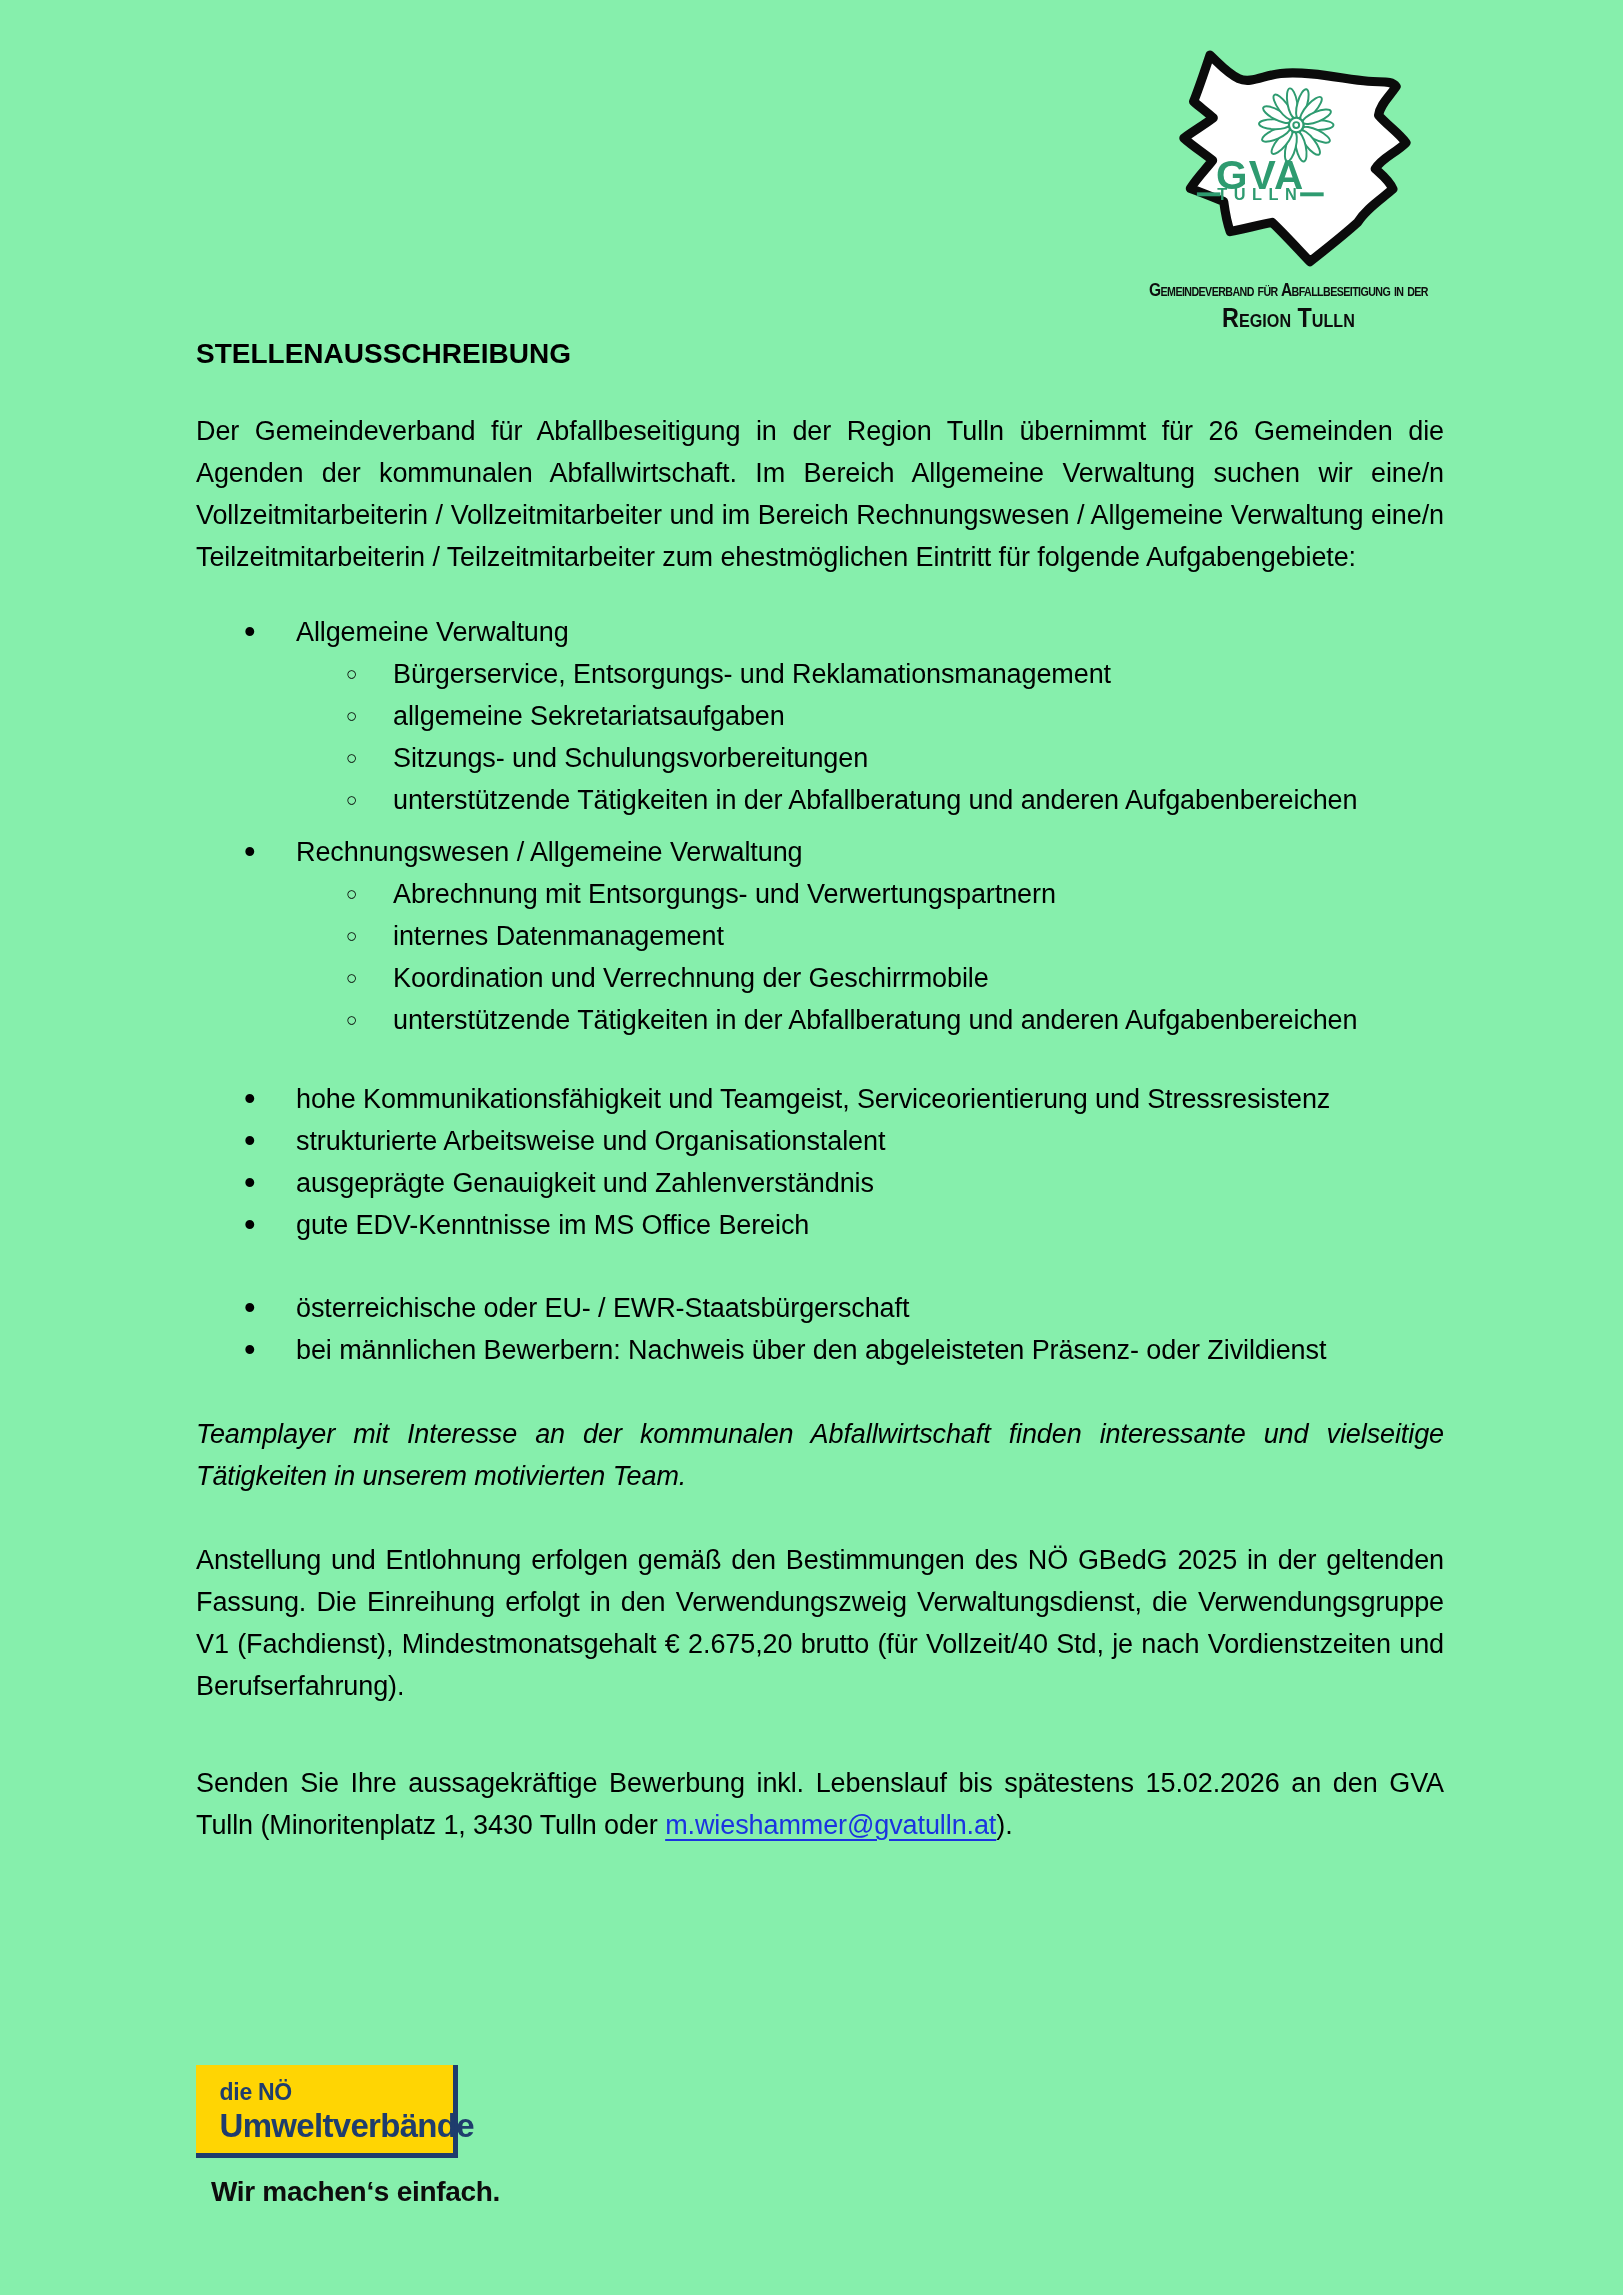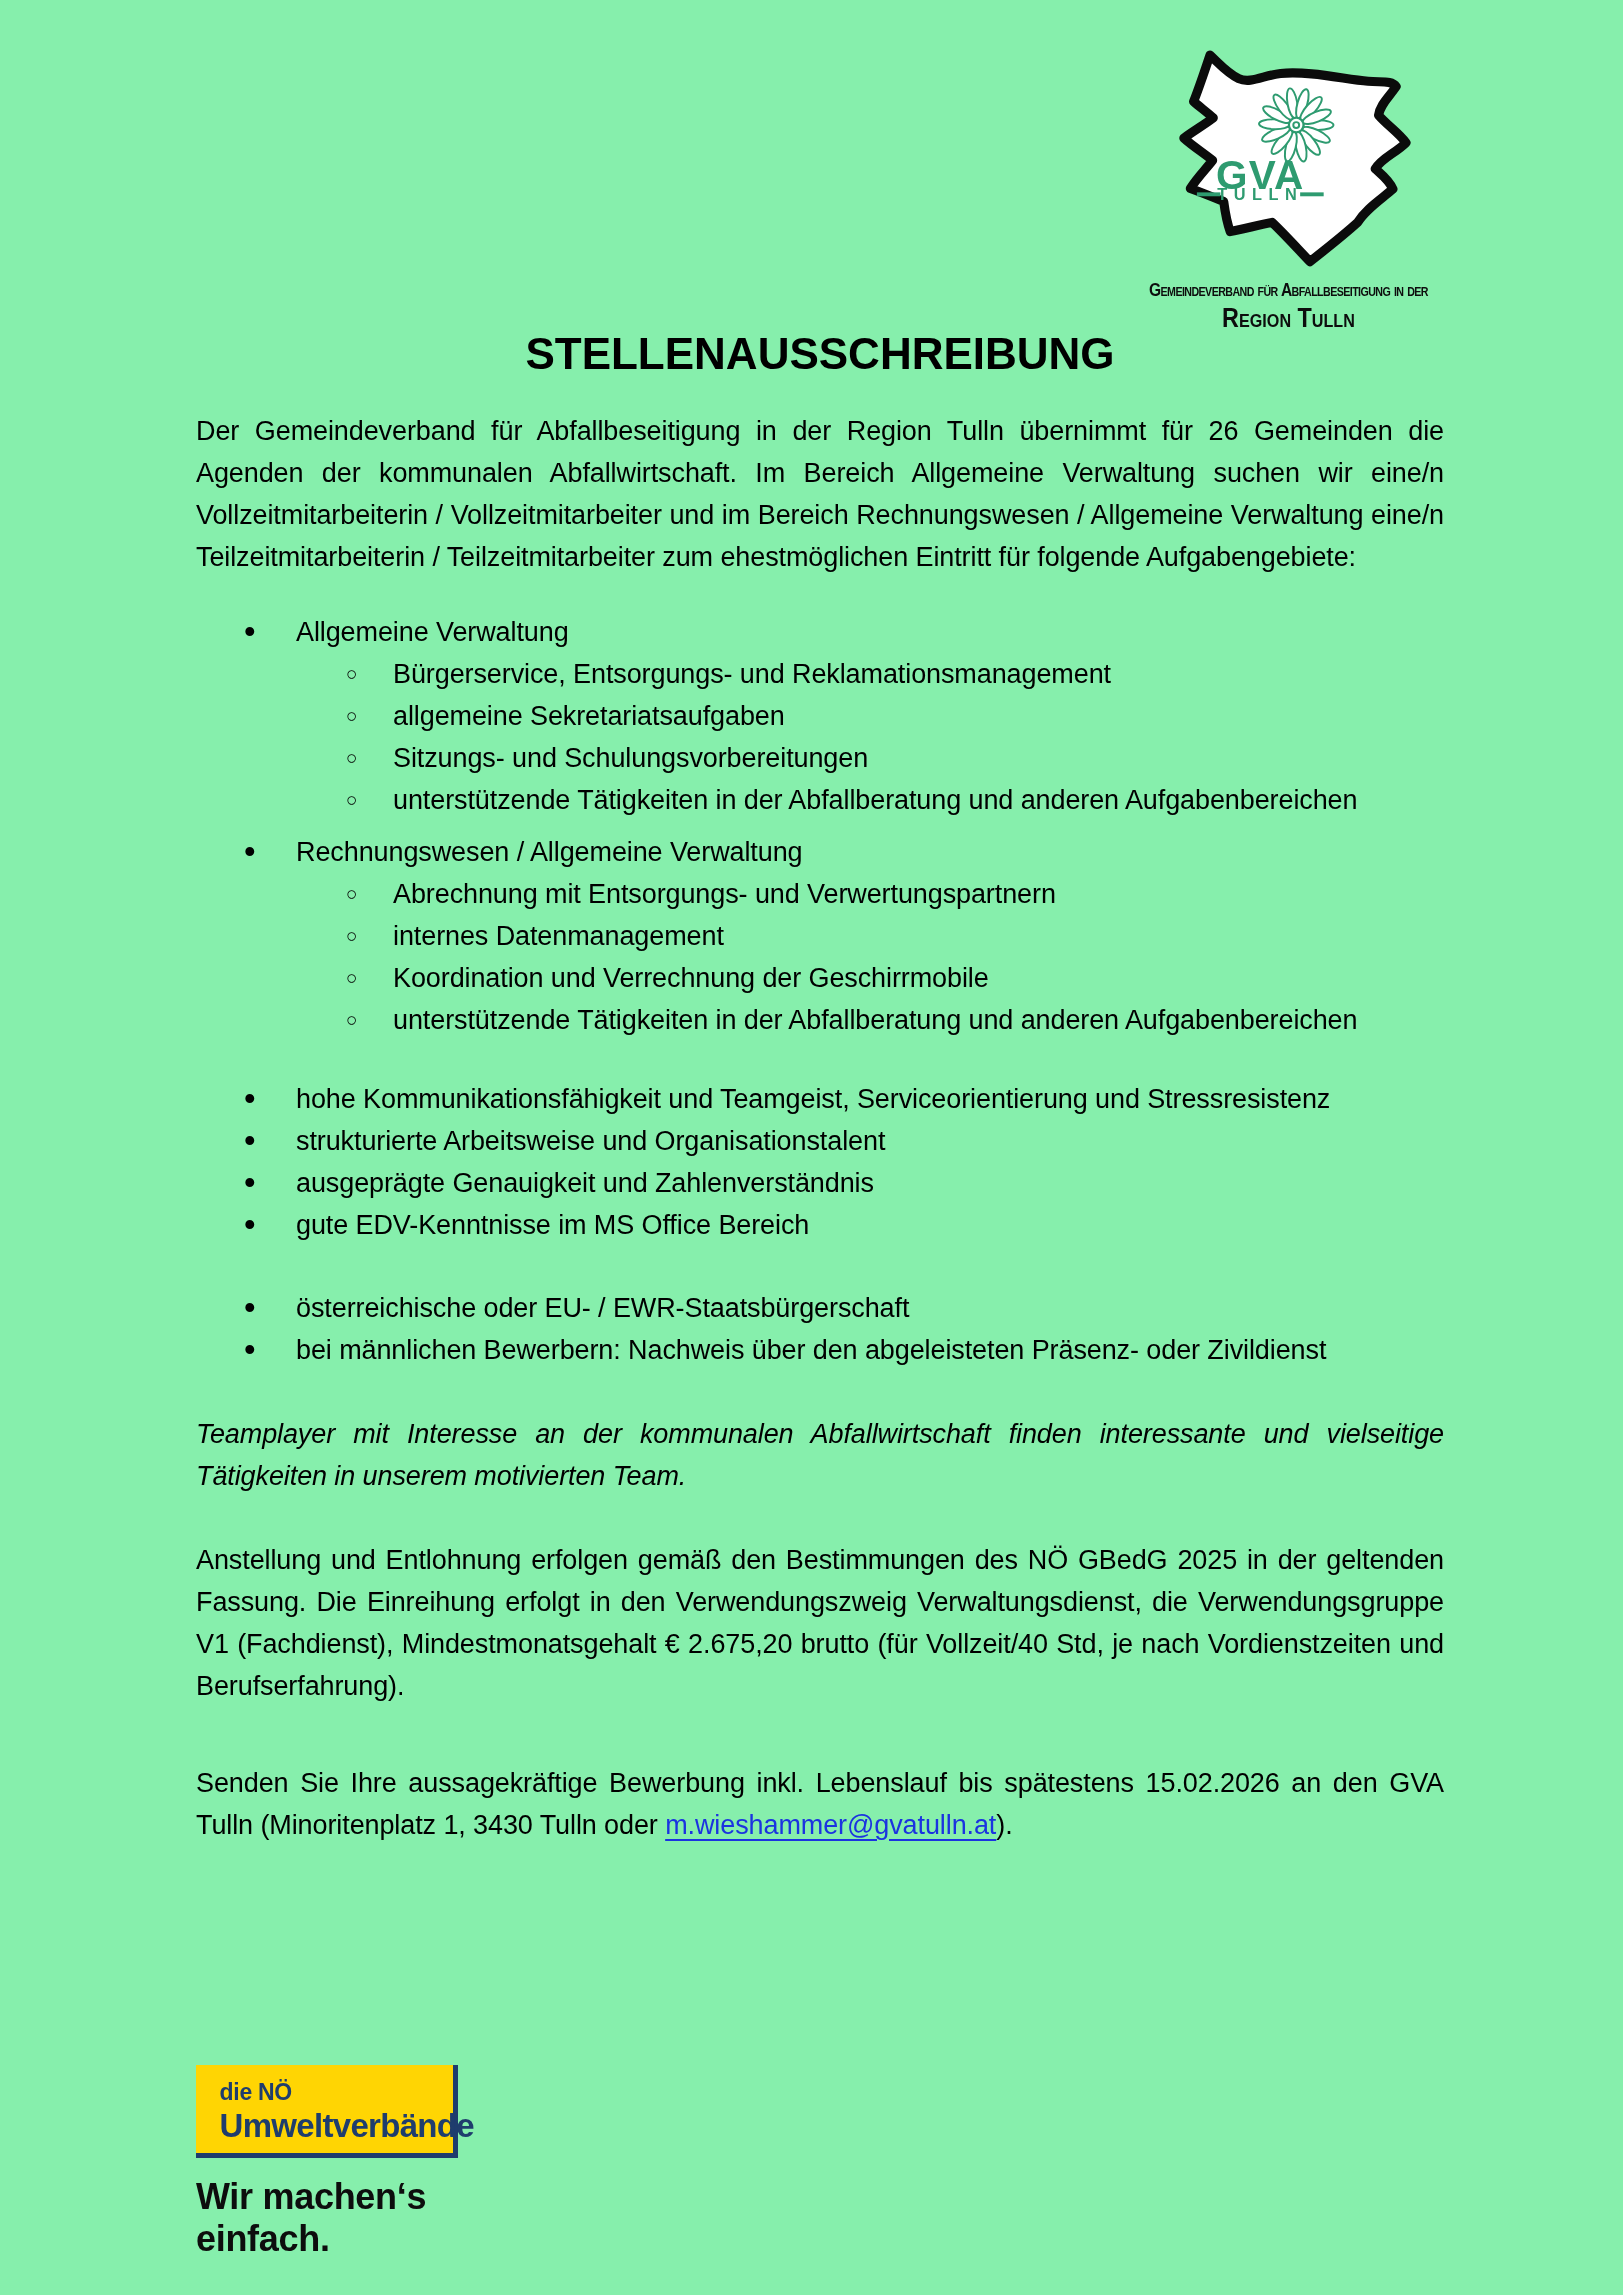--- a/index.html
+++ b/index.html
@@ -24,22 +24,22 @@
   .logo-caption .l2 {
     font-size:27.5px; font-weight:bold; font-variant:small-caps;
     line-height:31px; margin-top:0px;
     transform:scaleX(0.85); transform-origin:center;
     white-space:nowrap;
   }
   
   .content { position:absolute; left:196px; top:0; width:1248px; }
   .doc-title {
     margin:331px 0 0 0;
-    font-size:44px; line-height:46px; font-weight:bold;
-    text-align:center; letter-spacing:0px;
+    font-size:28px; line-height:46px; font-weight:bold;
+    letter-spacing:0px;
   }
   .para {
     margin:0; text-align:justify;
     font-size:27px; line-height:42px; letter-spacing:-0.1px;
   }
   .p-intro   { margin-top:33px; }
   .duties    { margin-top:33px; }
   .p-req     { margin-top:38px; }
   .skills    { margin-top:37px; }
   .p-adm     { margin-top:41px; }
@@ -60,21 +60,21 @@
   .nuv-box {
     position:absolute; left:196px; top:2065px; width:262px; height:93px;
     background:#ffd503; box-sizing:border-box;
     border-right:5.9px solid #1f3d6d; border-bottom:5.9px solid #1f3d6d;
     padding:14.4px 0 0 23.6px;
   }
   .nuv-l1 { font-size:23px; font-weight:bold; color:#1f3d6d; line-height:26px; letter-spacing:-0.3px; }
   .nuv-l2 { font-size:33px; font-weight:bold; color:#1f3d6d; line-height:37px; letter-spacing:-0.7px; margin-top:1.3px; }
   .nuv-tagline {
     position:absolute; left:196px; top:2176px; width:319px;
-    text-align:left; font-size:36px; font-weight:bold; color:#0d0d0d; letter-spacing:-0.3px;
+    text-align:center; font-size:28px; font-weight:bold; color:#0d0d0d; letter-spacing:-0.3px;
   }
 </style>
 </head>
 <body>
 
 <div class="page">
 
   <svg class="gva-logo" viewBox="0 0 404 352" aria-hidden="true">
     <path d="M78,14 C95,30 105,42 122,50 C140,58 160,45 186,42 C230,38 280,50 320,54 C340,56 356,52 363,62 C352,78 338,90 336,106 C350,122 366,132 378,148 C362,164 340,172 331,188 C342,198 352,205 358,219 C338,236 316,250 304,270 C282,290 254,312 231,330 C210,308 190,286 173,270 C152,274 130,280 109,284 C103,268 101,253 99,238 C82,231 65,224 48,218 C58,202 72,188 82,175 C67,163 50,152 38,141 C53,130 70,120 83,110 C73,101 62,93 53,85 C62,62 70,38 78,14 Z" fill="#ffffff" stroke="#0b0b0b" stroke-width="14" stroke-linejoin="round" stroke-linecap="round"></path>
     <g fill="#ffffff" stroke="#2e9b70" stroke-width="3">

